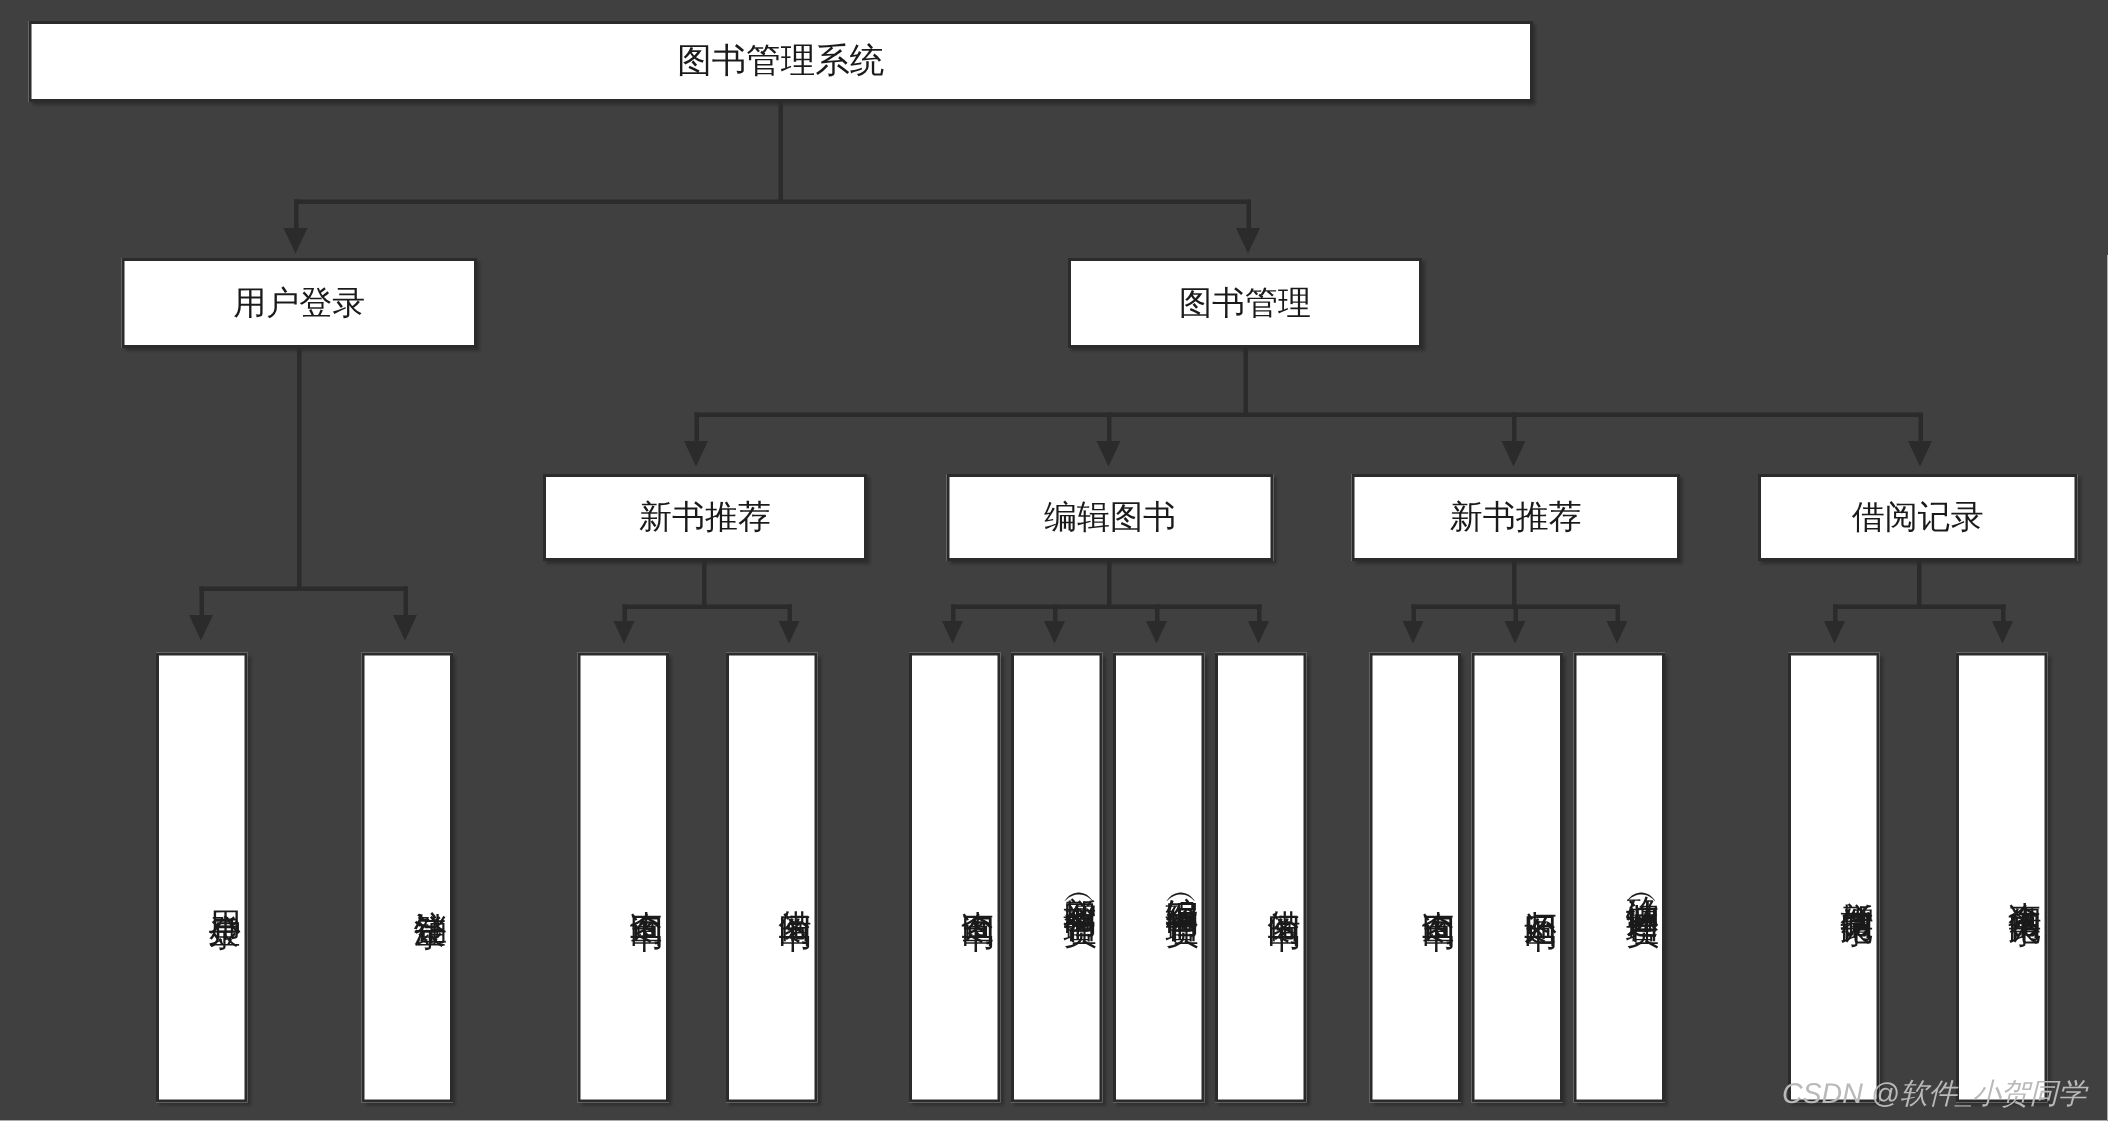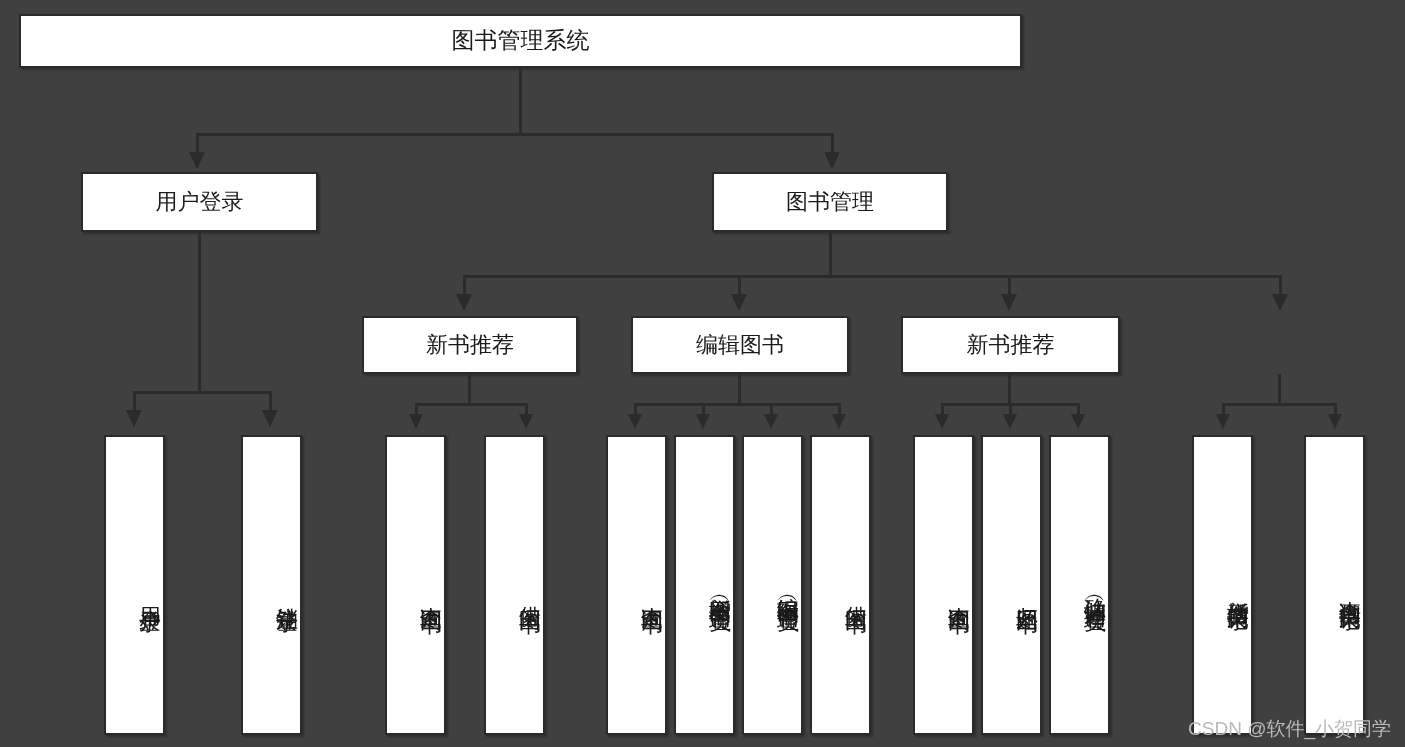--- a/index.html
+++ b/index.html
@@ -72,20 +72,21 @@
 
   
   #watermark {
     position: absolute;
     right: 14px;
     bottom: 5px;
     font-size: 19px;
     color: #b9b9b9;
     white-space: nowrap;
     user-select: none;
+    font-style: italic;
   }
 </style>
 </head>
 <body>
 
 <div id="canvas">
 
   <div class="node root" style="left:19px; top:14px; width:1003px; height:54px;">
     <span>图书管理系统</span>
   </div>
@@ -126,20 +127,23 @@
 
   <div class="node level3" style="left:362px; top:316px; width:216px; height:58px;">
     <span>新书推荐</span>
   </div>
   <div class="node level3" style="left:631px; top:316px; width:218px; height:58px;">
     <span>编辑图书</span>
   </div>
   <div class="node level3" style="left:901px; top:316px; width:219px; height:58px;">
     <span>新书推荐</span>
   </div>
+  <div class="node level3" style="left:1172px; top:316px; width:213px; height:58px;">
+    <span>借阅记录</span>
+  </div>
 
   <div class="vline" style="left:468px; top:374px; height:32px;"></div>
   <div class="hline" style="left:415px; top:403px; width:113px;"></div>
   <div class="vline" style="left:415px; top:403px; height:14px;"></div>
   <div class="arrow small" style="left:409px; top:414px;"></div>
   <div class="vline" style="left:525px; top:403px; height:14px;"></div>
   <div class="arrow small" style="left:519px; top:414px;"></div>
 
   <div class="vline" style="left:738px; top:374px; height:32px;"></div>
   <div class="hline" style="left:634px; top:403px; width:207px;"></div>

